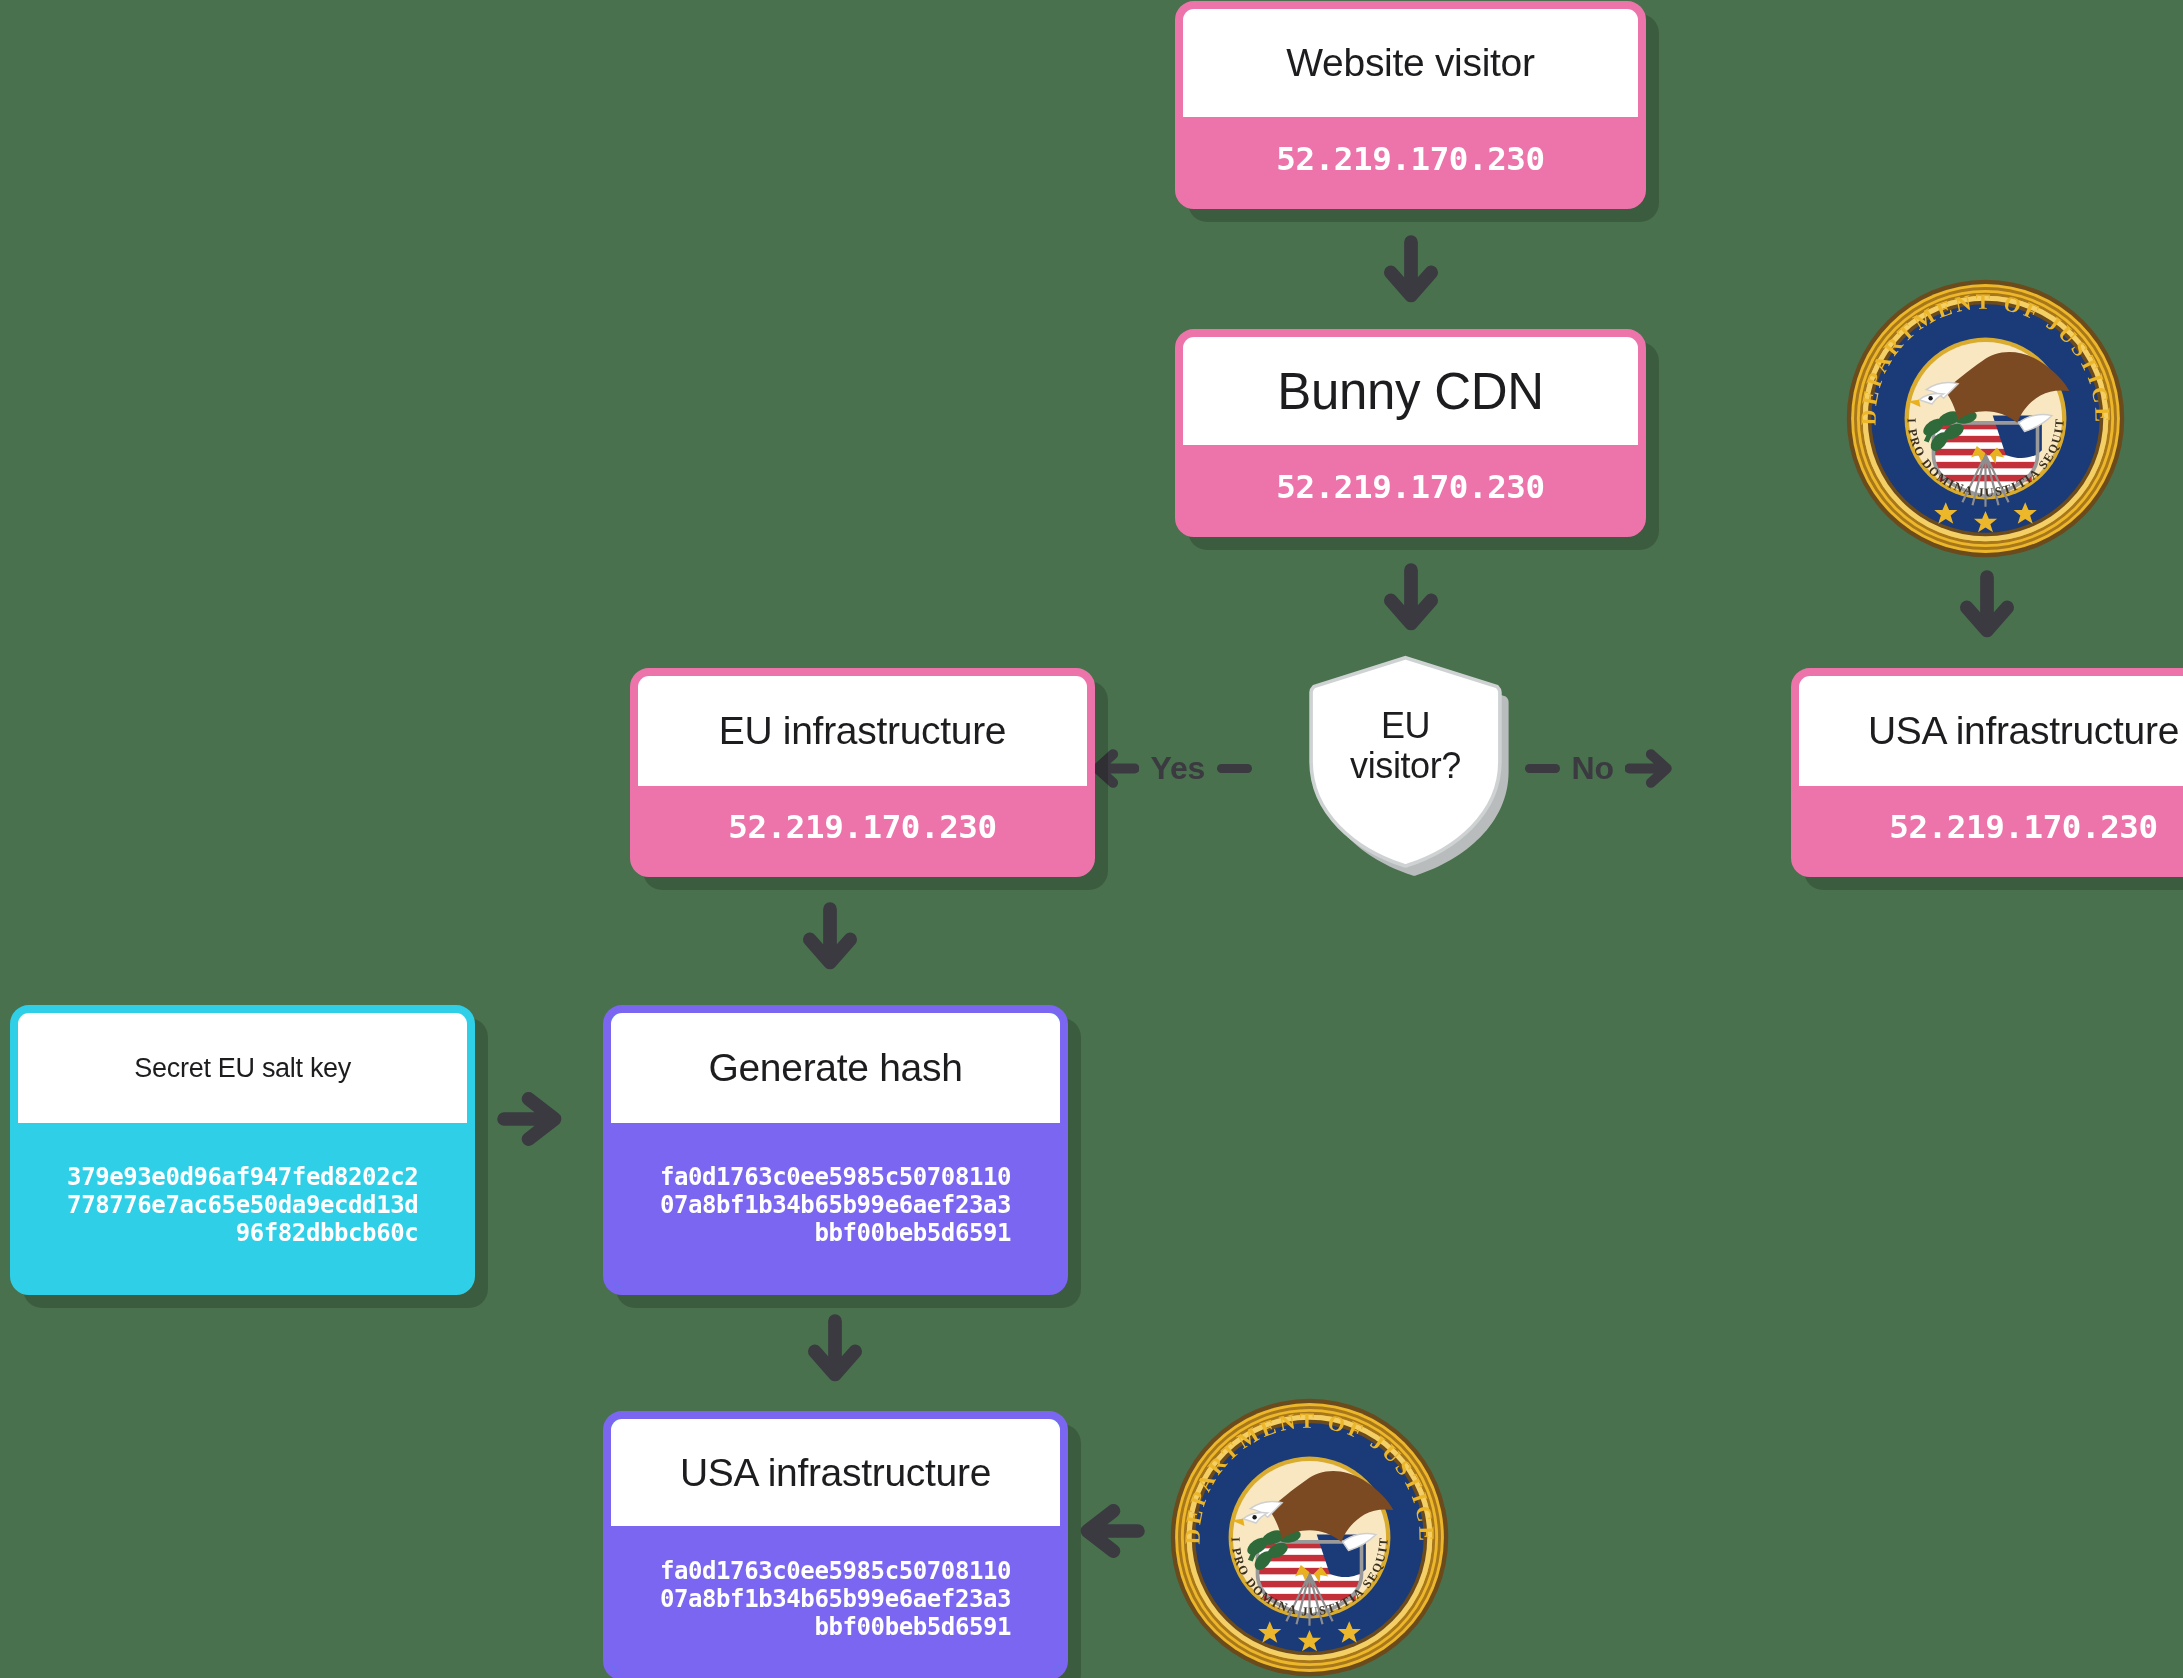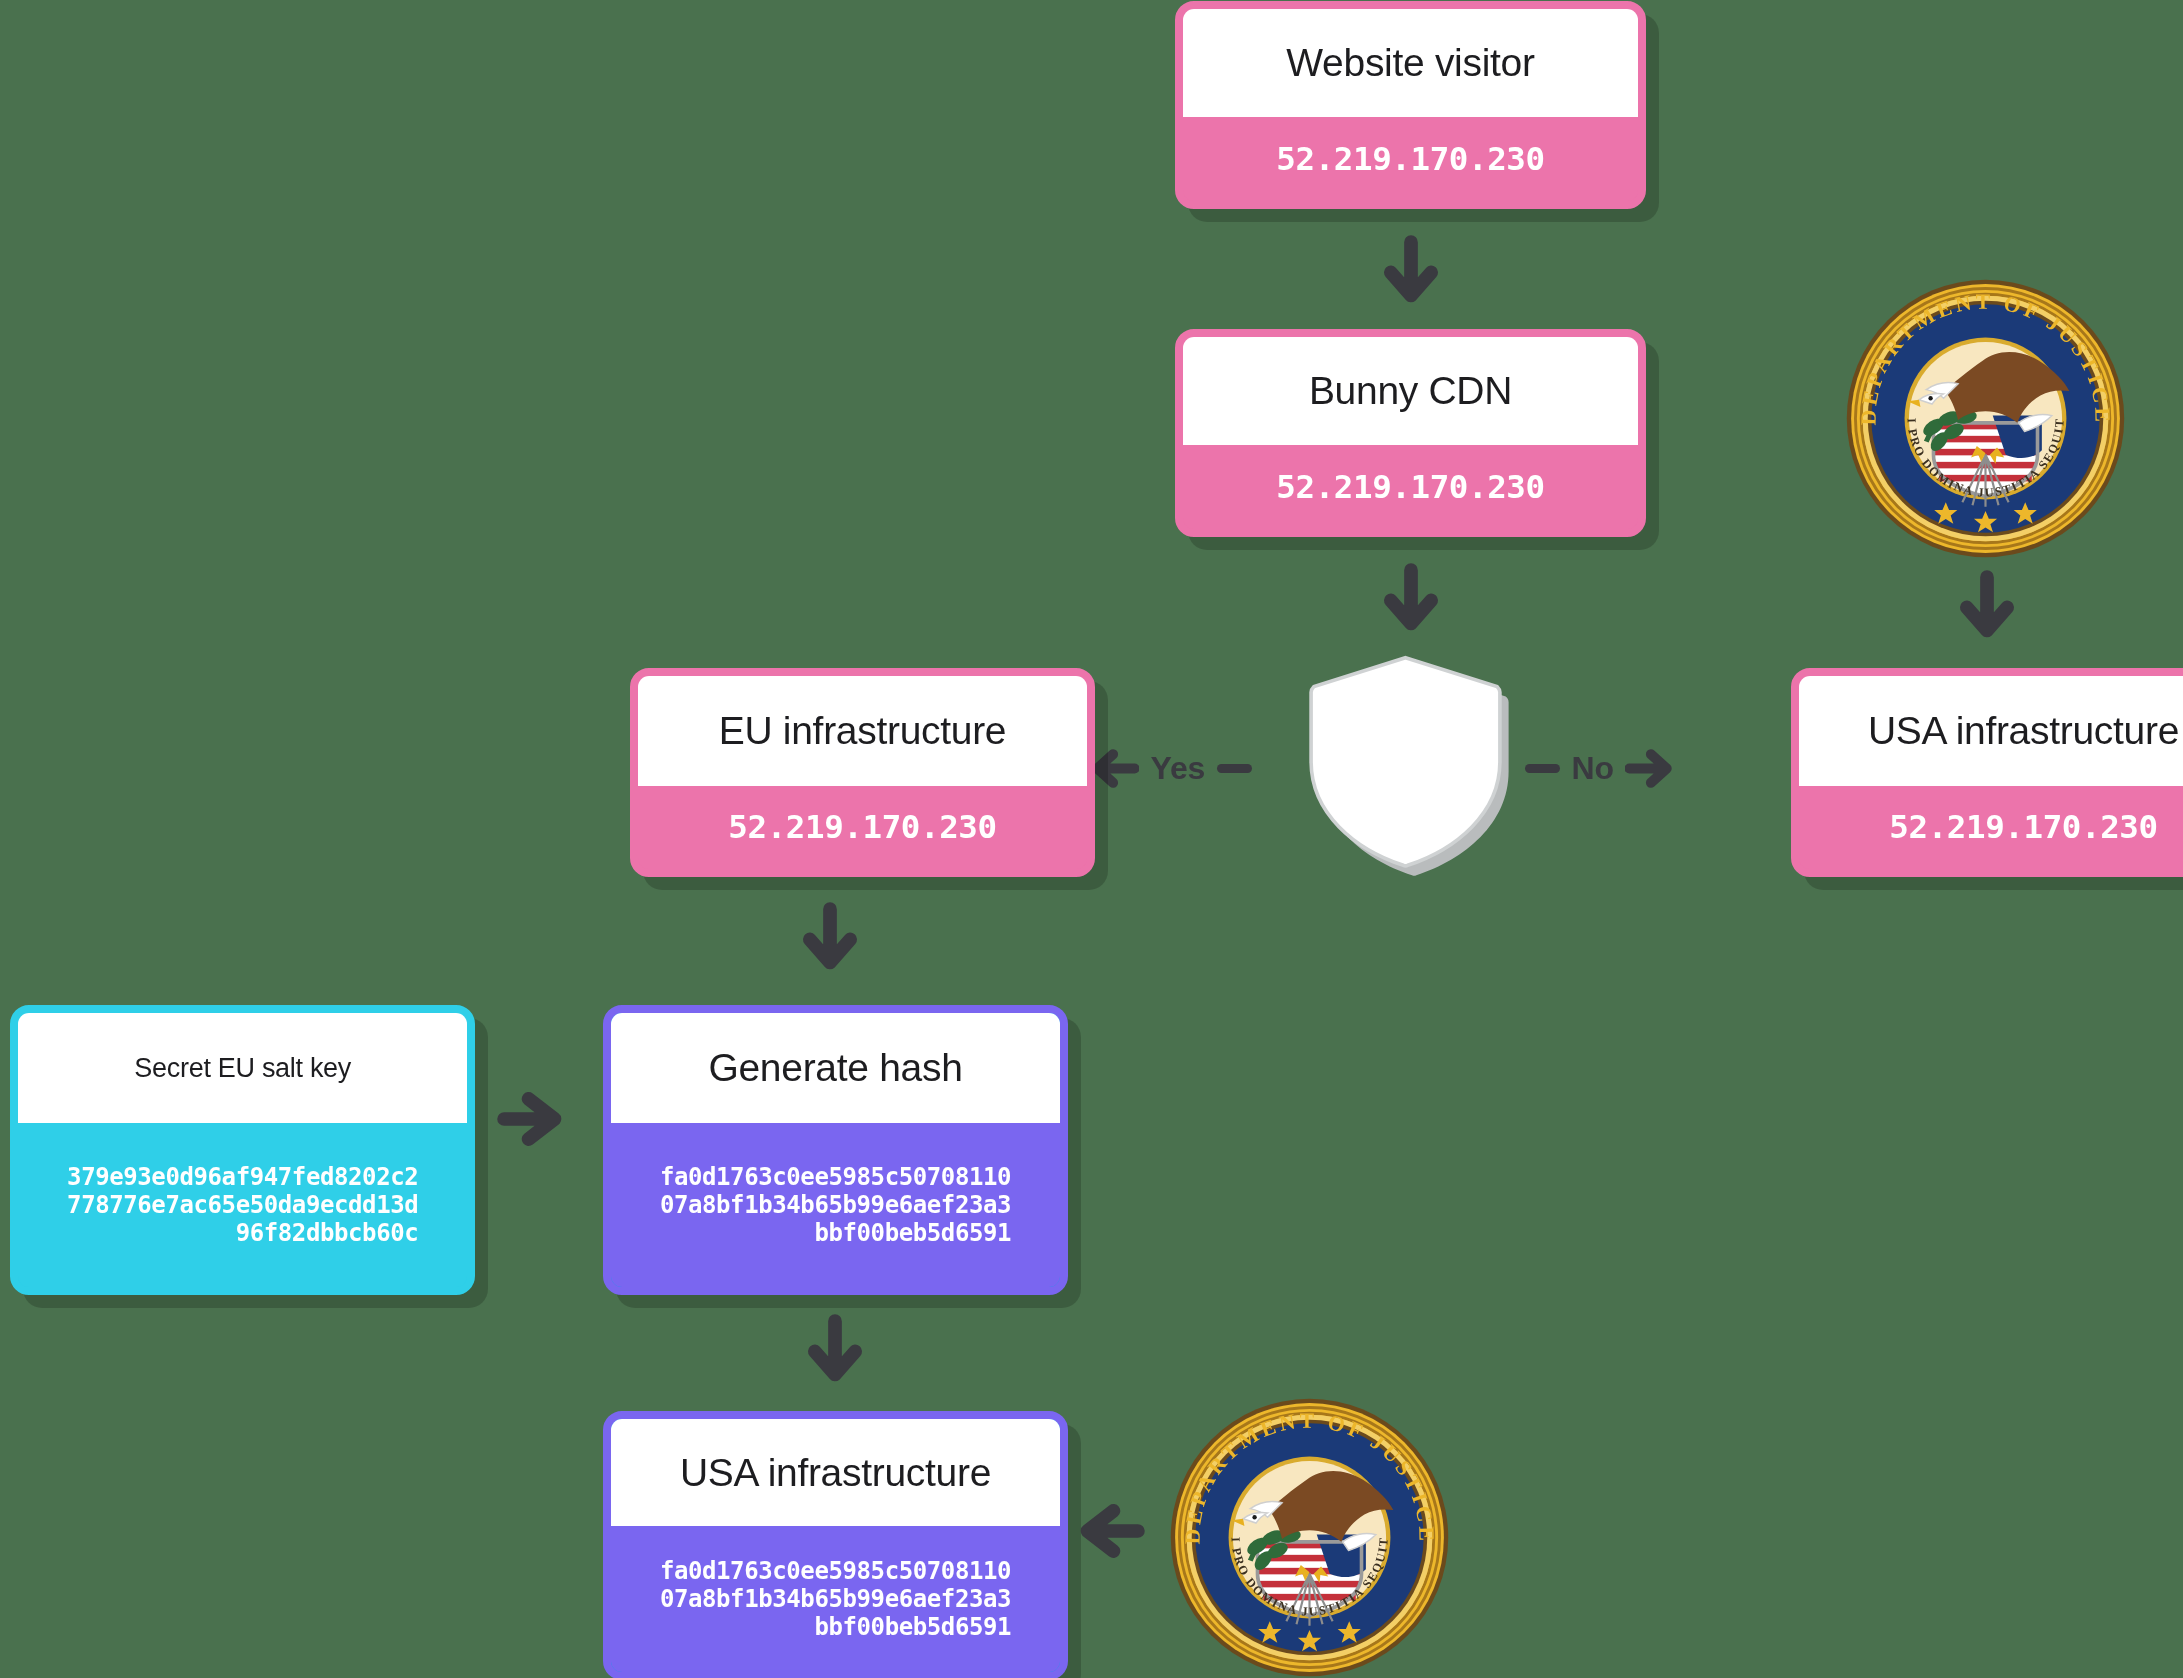--- a/index.html
+++ b/index.html
@@ -134,41 +134,45 @@
     <div class="value" style="font-size:32.5px;">52.219.170.230</div>
   </div>
 
   <div class="arrow" style="left:1359px; top:235px; width:72px; height:72px;">
     <svg width="72" height="72" viewBox="0 0 100 100">
       <path d="M50 10 L50 62 M22 52 L50 84 L78 52" fill="none" stroke="#3a3a40" stroke-width="19" stroke-linecap="round" stroke-linejoin="round"></path>
     </svg>
   </div>
 
   <div class="node pink" style="left:1159px; top:329px; width:471px; height:208px;">
-    <div class="title" style="height:108px; font-size:39px;">Bunny CDN</div>
+    <div class="title" style="height:108px; font-size:51px;">Bunny CDN</div>
     <div class="value" style="font-size:32.5px;">52.219.170.230</div>
   </div>
 
   <div class="arrow" style="left:1359px; top:563px; width:72px; height:72px;">
     <svg width="72" height="72" viewBox="0 0 100 100">
       <path d="M50 10 L50 62 M22 52 L50 84 L78 52" fill="none" stroke="#3a3a40" stroke-width="19" stroke-linecap="round" stroke-linejoin="round"></path>
     </svg>
   </div>
 
   <div class="shield" style="left:1285px; top:653px;">
     <svg class="shield-shadow" viewBox="0 0 290 300">
       <path d="M145 6 L272 46 C274 48 276 50 276 54 L276 150
                C276 222 215 272 148 294 C146 295 144 295 142 294
                C75 272 14 222 14 150 L14 54 C14 50 16 48 18 46 Z" fill="#b9bcbd"></path>
     </svg>
     <svg class="shield-body" viewBox="0 0 290 300">
       <path d="M145 6 L272 46 C274 48 276 50 276 54 L276 150
                C276 222 215 272 148 294 C146 295 144 295 142 294
                C75 272 14 222 14 150 L14 54 C14 50 16 48 18 46 Z" fill="#ffffff" stroke="#cfd2d3" stroke-width="5"></path>
     </svg>
+    <div class="label">
+      <span>EU</span>
+      <span>visitor?</span>
+    </div>
   </div>
 
   <div class="edge-label" style="left:1074px; top:747px;">
     <svg width="49" height="43" viewBox="0 0 68 60">
       <path d="M62 30 L14 30 M32 10 L10 30 L32 50" fill="none" stroke="#3a3a40" stroke-width="14" stroke-linecap="round" stroke-linejoin="round"></path>
     </svg>
     <span>Yes</span>
     <span class="dash"></span>
   </div>
 

